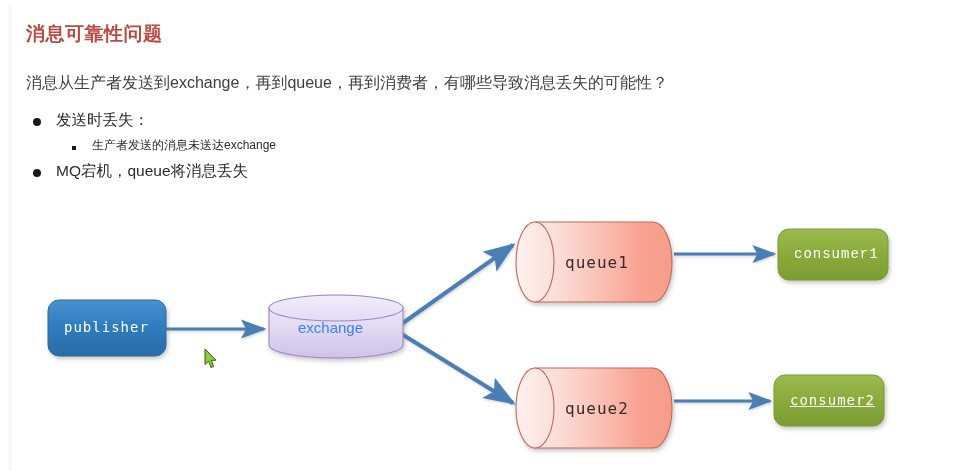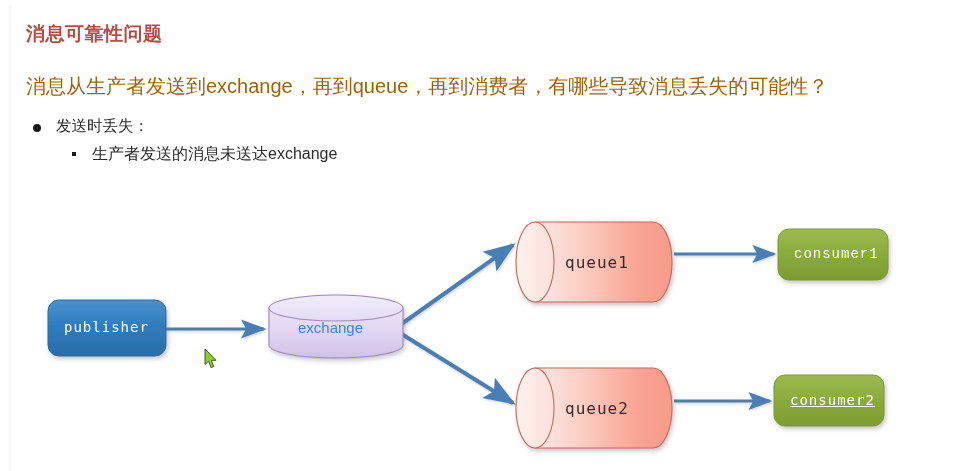--- a/index.html
+++ b/index.html
@@ -42,22 +42,22 @@
   }
   .page-title {
     font-size: 19px;
     font-weight: bold;
     color: #b94a41;
     letter-spacing: 0.5px;
     margin: 0 0 26px 0;
     line-height: 1.2;
   }
   .lead-paragraph {
-    font-size: 20px;
-    color: #a16207;
+    font-size: 16px;
+    color: #404040;
     margin: 0 0 16px 0;
     line-height: 1.4;
     white-space: nowrap;
   }
   ul.bullets {
     list-style: none;
     margin: 0;
     padding: 0;
   }
   ul.bullets > li {
@@ -80,21 +80,21 @@
     background: #1a1a1a;
   }
   ul.sub-bullets {
     list-style: none;
     margin: 6px 0 4px 0;
     padding: 0;
   }
   ul.sub-bullets > li {
     position: relative;
     padding-left: 36px;
-    font-size: 16px;
+    font-size: 12px;
     color: #2b2b2b;
     margin-bottom: 5px;
     line-height: 1.35;
   }
   ul.sub-bullets > li::before {
     content: "";
     position: absolute;
     left: 16px;
     top: 9px;
     width: 4px;
@@ -154,20 +154,23 @@
 
     <ul class="bullets">
 
       <li>
         <span class="li-text">发送时丢失：</span>
         <ul class="sub-bullets">
           <li>生产者发送的消息未送达exchange</li>
         </ul>
       </li>
 
+      <li>
+        <span class="li-text">MQ宕机，queue将消息丢失</span>
+      </li>
 
 
     </ul>
   </div>
 
   <div id="diagram">
 
     <svg width="974" height="260" viewBox="0 0 974 260">
       <defs>
         <linearGradient id="gradPublisher" x1="0" y1="0" x2="0" y2="1">

